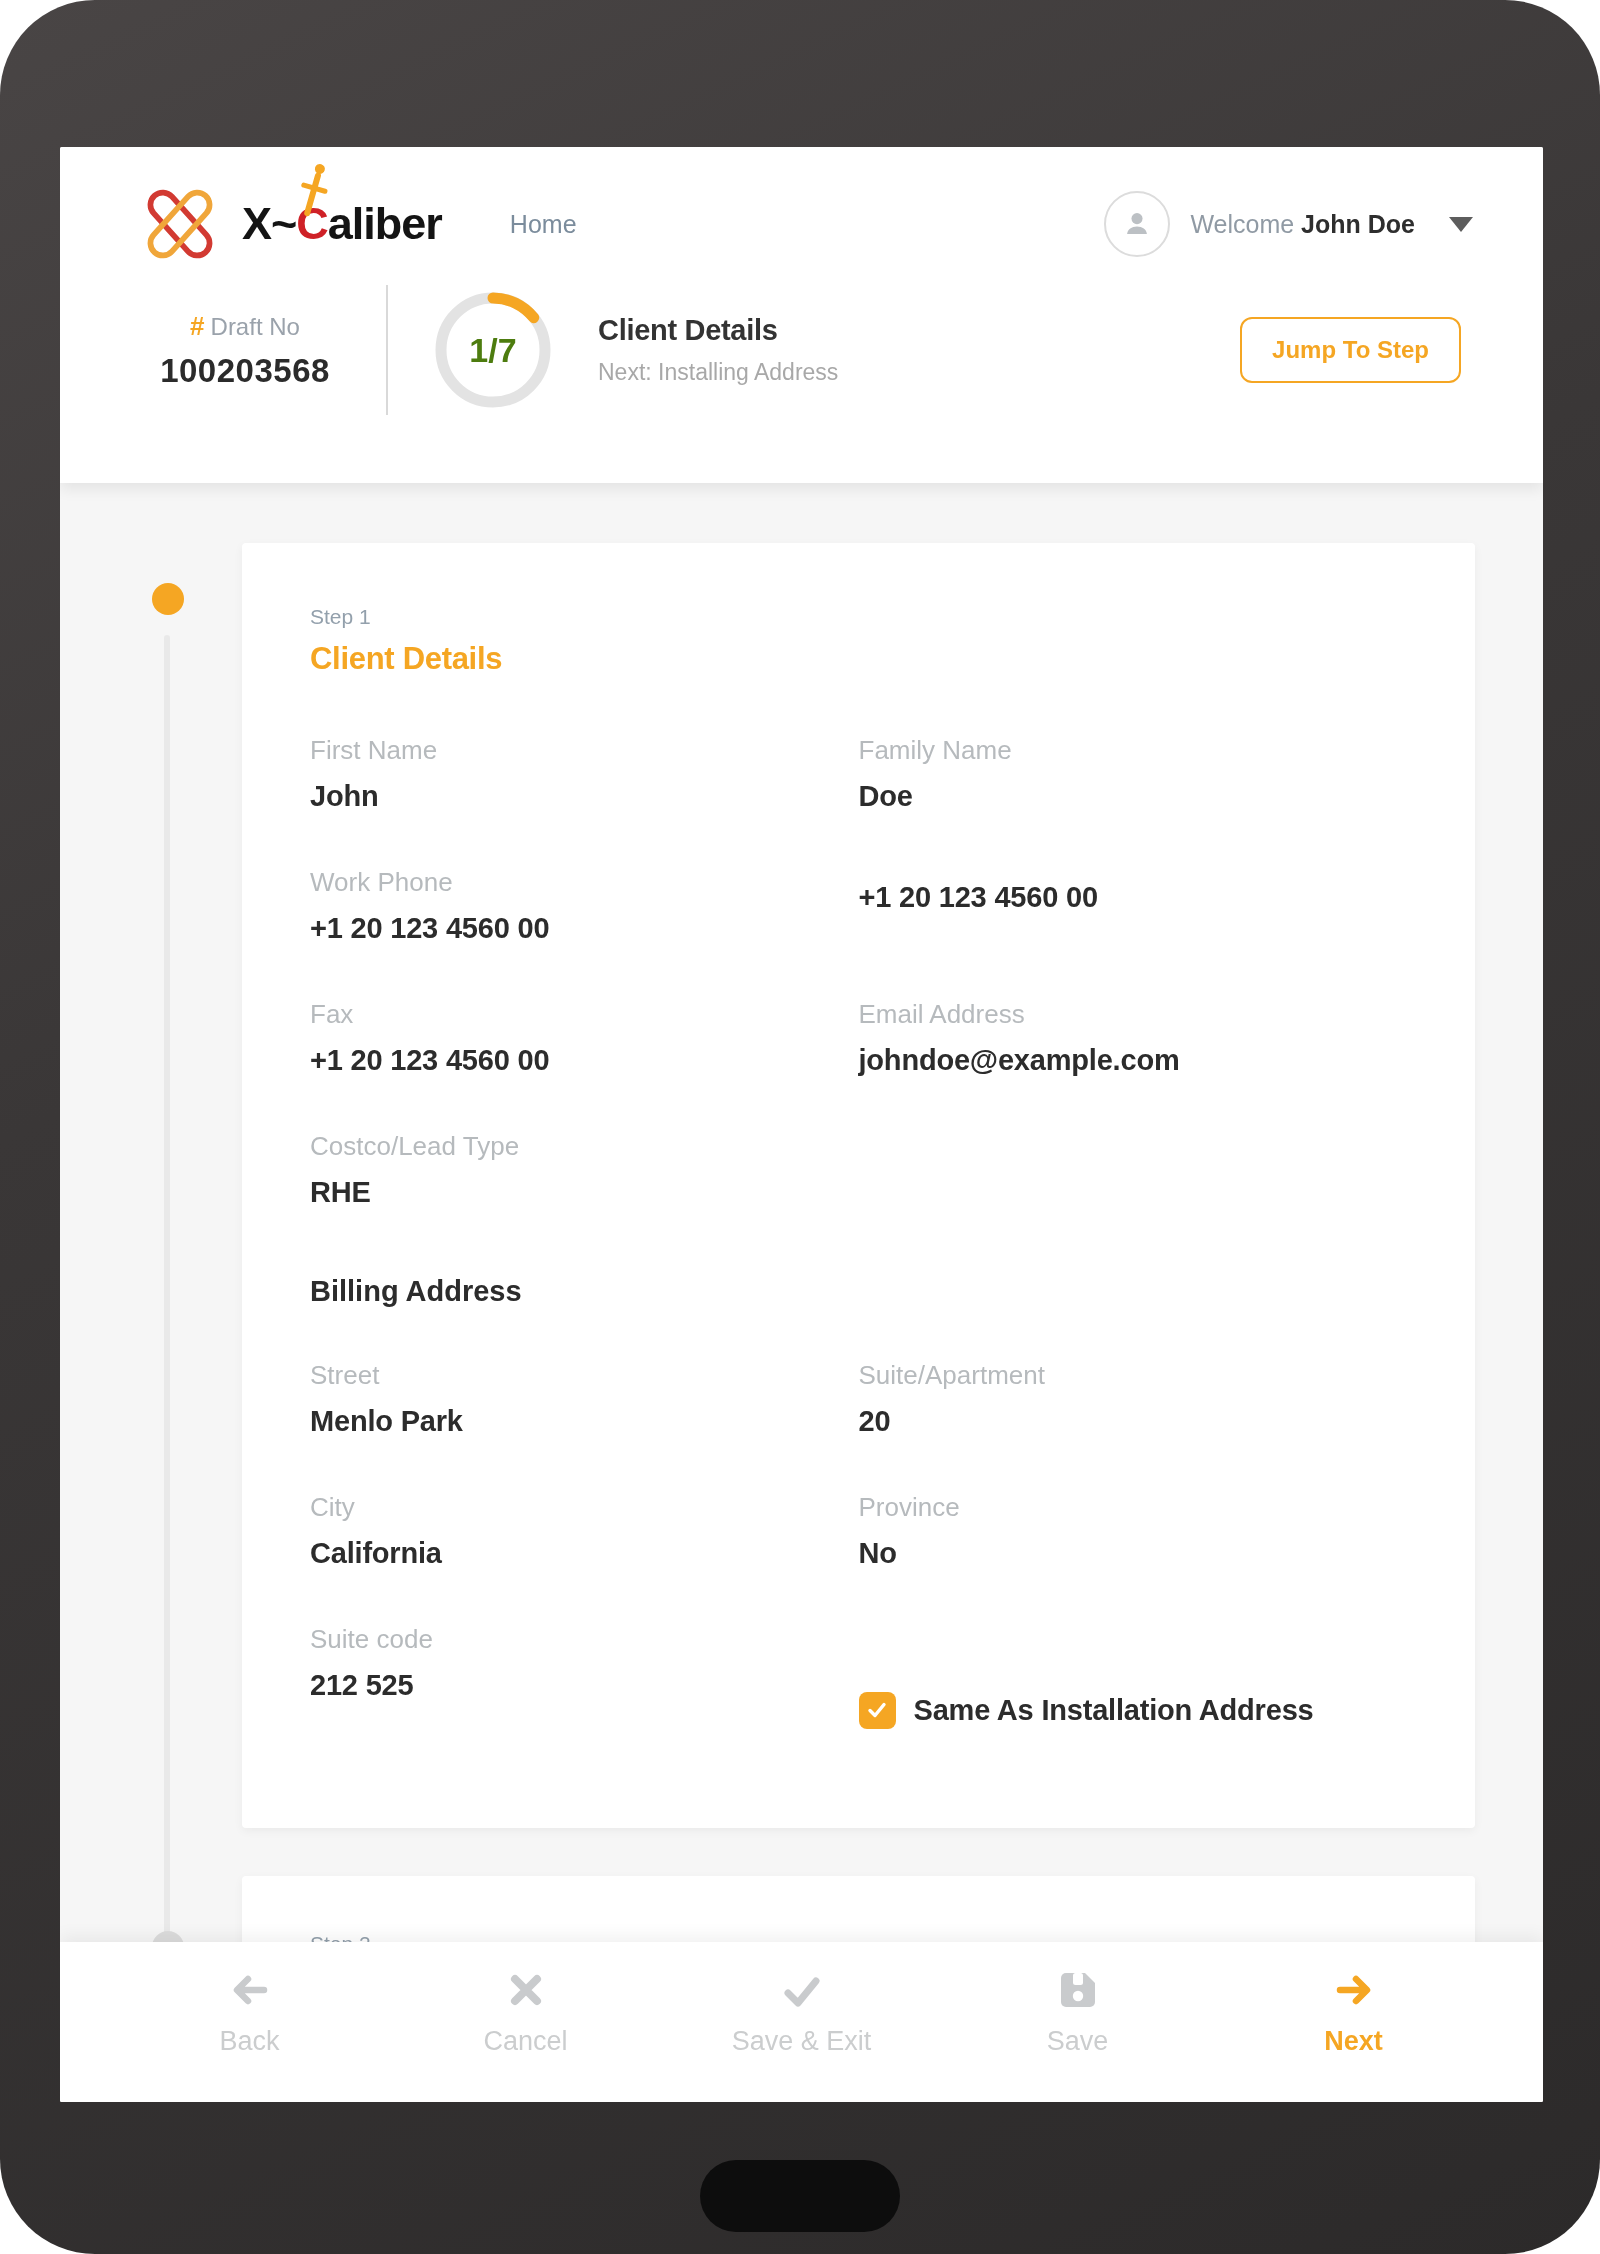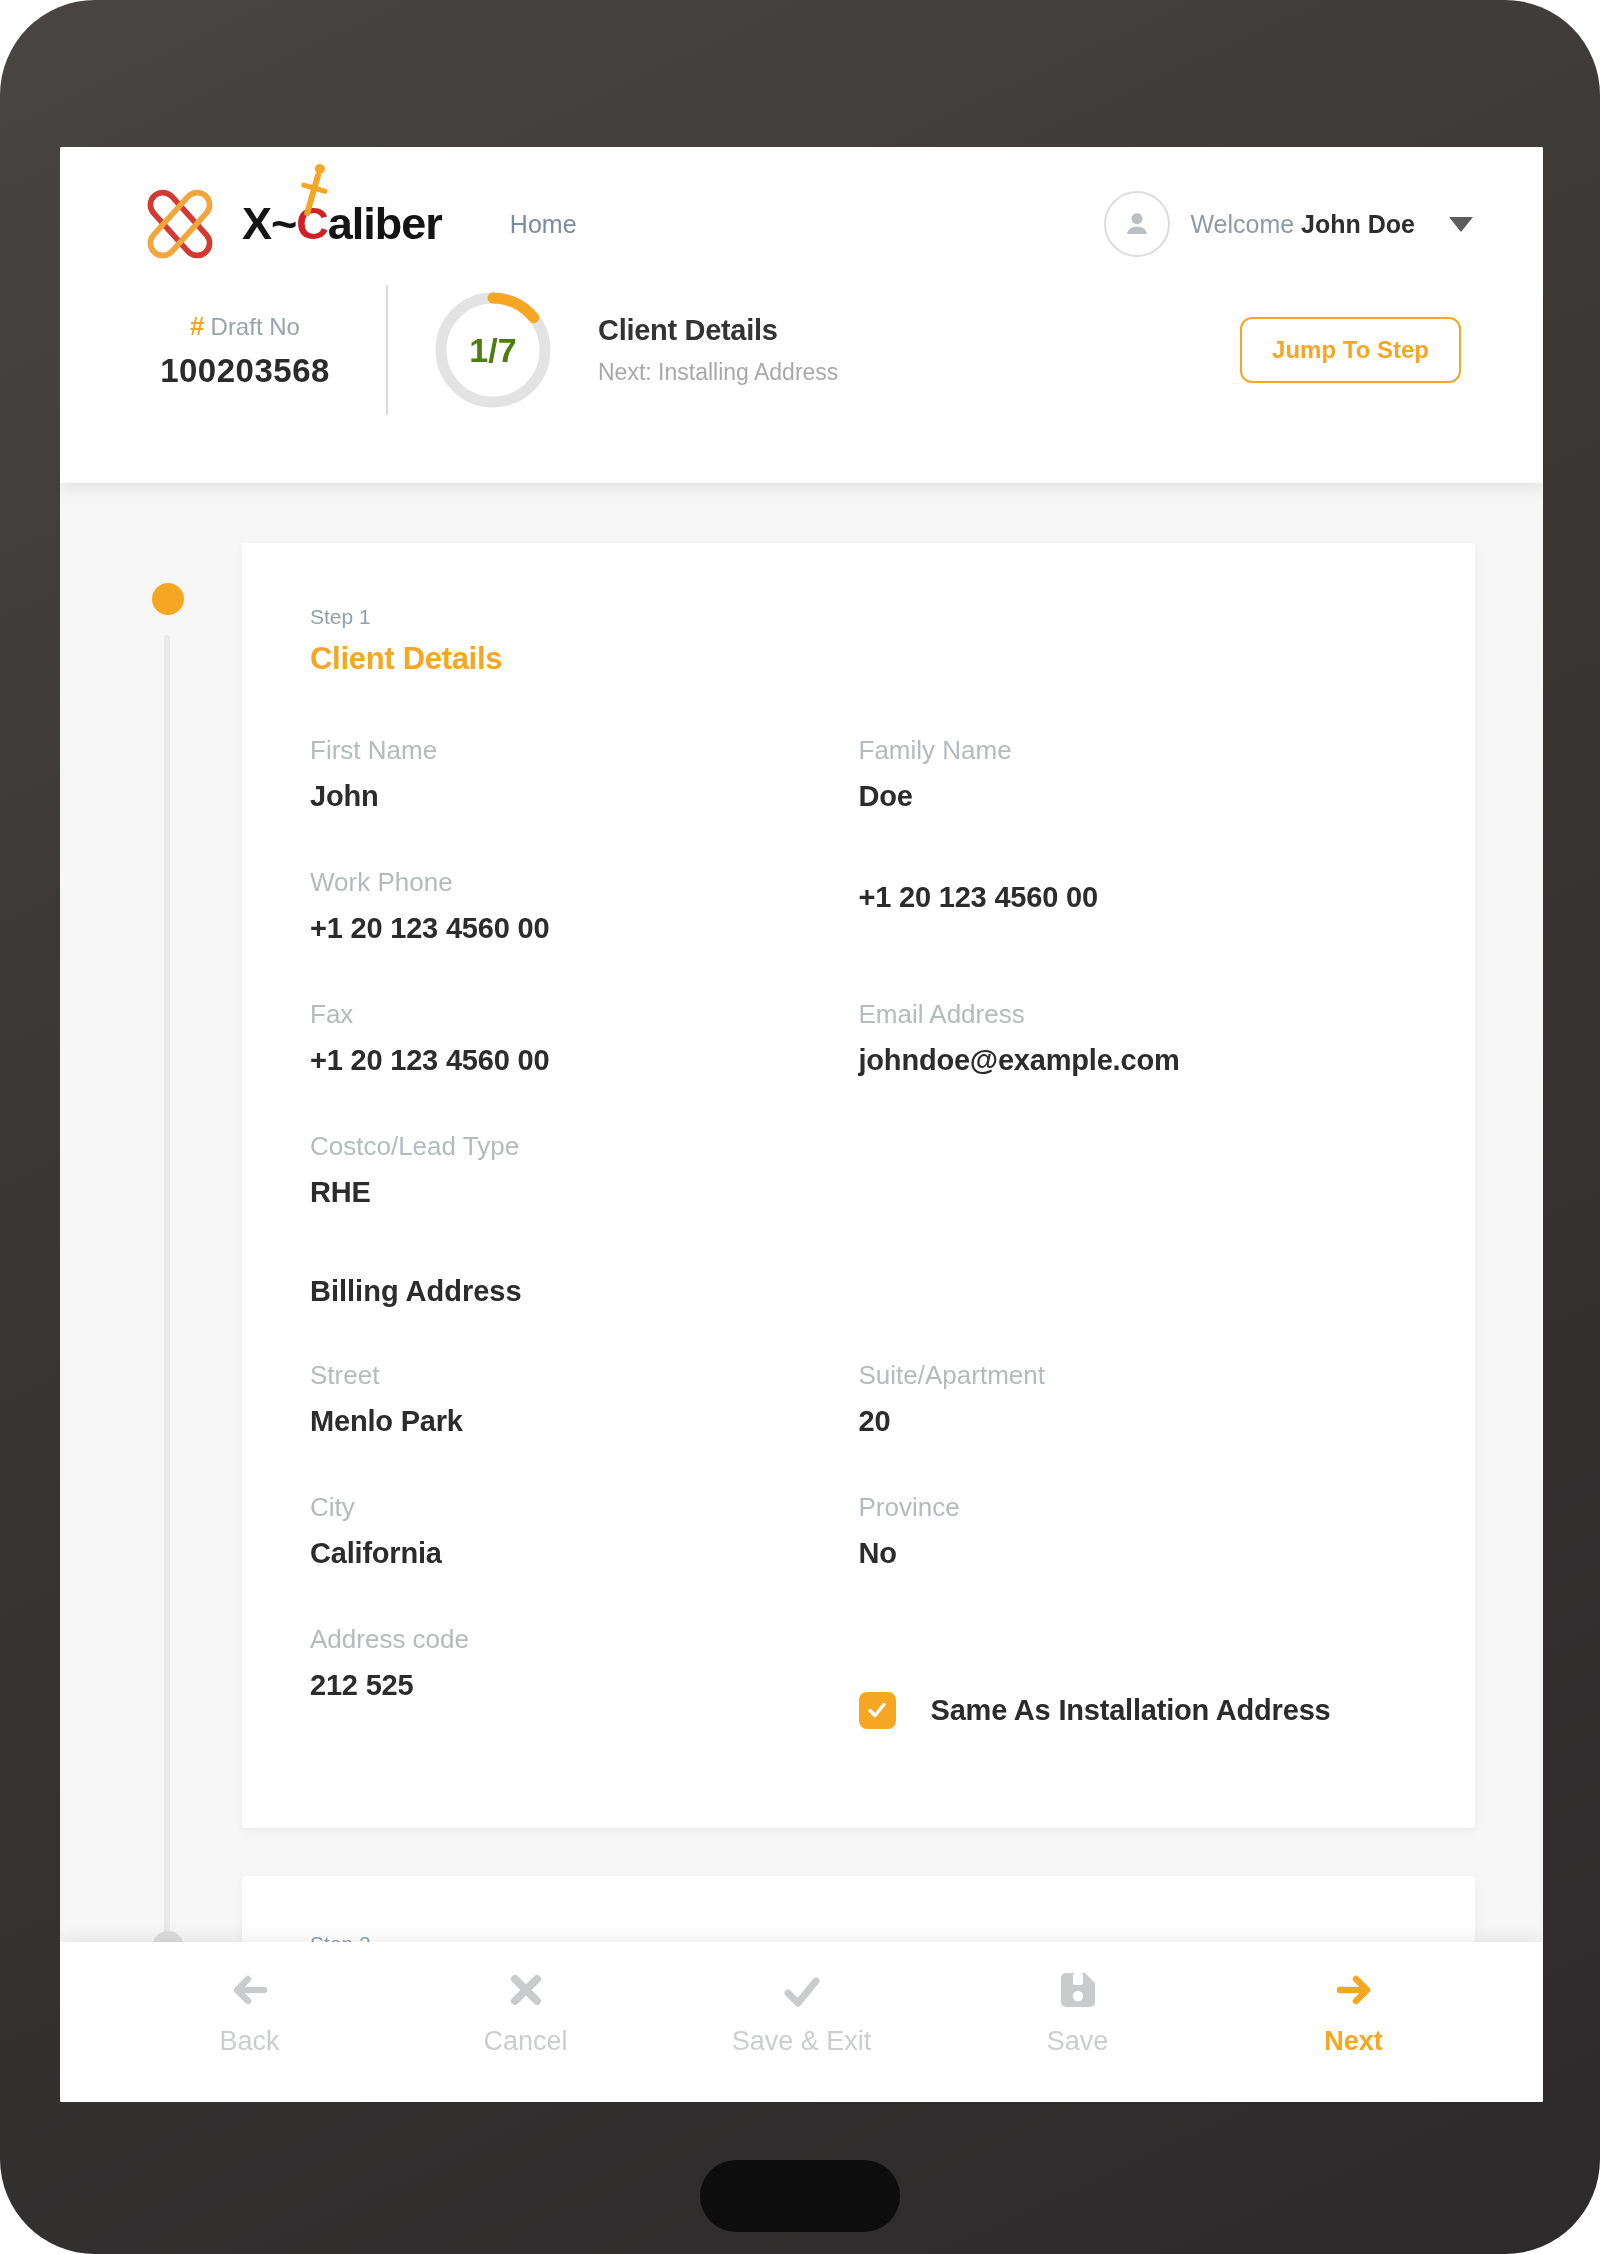--- a/index.html
+++ b/index.html
@@ -71,21 +71,21 @@
   .card-step1{margin-top:60px;padding:62px 68px 72px;}
   .card-step2{margin-top:48px;padding:56px 68px;height:230px;}
   .step-label{font-size:21px;color:#93a0ac;}
   .step-heading-orange{font-size:31px;font-weight:700;color:#f5a623;margin:12px 0 58px;letter-spacing:-.3px;}
   .step-heading-dark{font-size:30px;font-weight:700;color:#2c2c2c;margin:14px 0 0;letter-spacing:-.3px;}
   .grid{display:grid;grid-template-columns:1fr 1fr;}
   .field{margin-bottom:54px;}
   .field .flabel{font-size:26px;color:#b6babd;}
   .field .fvalue{font-size:29px;font-weight:700;color:#2c2c2c;margin-top:14px;letter-spacing:-.2px;}
   .billing-heading{font-size:29px;font-weight:700;color:#2c2c2c;margin:12px 0 52px;}
-  .checkbox-cell{display:flex;align-items:center;margin-top:40px;gap:17px;}
+  .checkbox-cell{display:flex;align-items:center;margin-top:40px;}
   .checkbox{
     width:37px;height:37px;border-radius:8px;background:#f5a623;
     display:flex;align-items:center;justify-content:center;flex:0 0 auto;cursor:pointer;
   }
   .checkbox-label{font-size:29px;font-weight:700;color:#2c2c2c;margin-left:18px;letter-spacing:-.2px;}
   
   .toolbar{
     position:absolute;left:0;right:0;bottom:0;height:160px;background:#ffffff;
     box-shadow:0 -6px 16px rgba(0,0,0,.06);z-index:5;
     display:flex;justify-content:center;gap:76px;padding-top:24px;box-sizing:border-box;
@@ -204,21 +204,21 @@
           </div>
           <div class="field">
             <div class="flabel">City</div>
             <div class="fvalue">California</div>
           </div>
           <div class="field">
             <div class="flabel">Province</div>
             <div class="fvalue">No</div>
           </div>
           <div class="field">
-            <div class="flabel">Address code</div>
+            <div class="flabel">Suite code</div>
             <div class="fvalue">212 525</div>
           </div>
           <div class="checkbox-cell">
             <span class="checkbox">
               <svg width="24" height="24" viewBox="0 0 24 24">
                 <path d="M5 12.5 L10 17.5 L19 6.5" fill="none" stroke="#ffffff" stroke-width="3.4" stroke-linecap="round" stroke-linejoin="round"></path>
               </svg>
             </span>
             <span class="checkbox-label">Same As Installation Address</span>
           </div>

